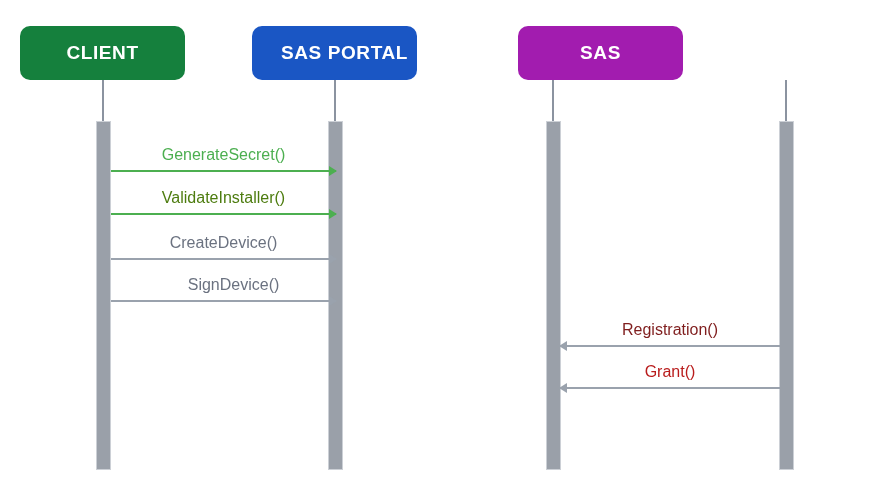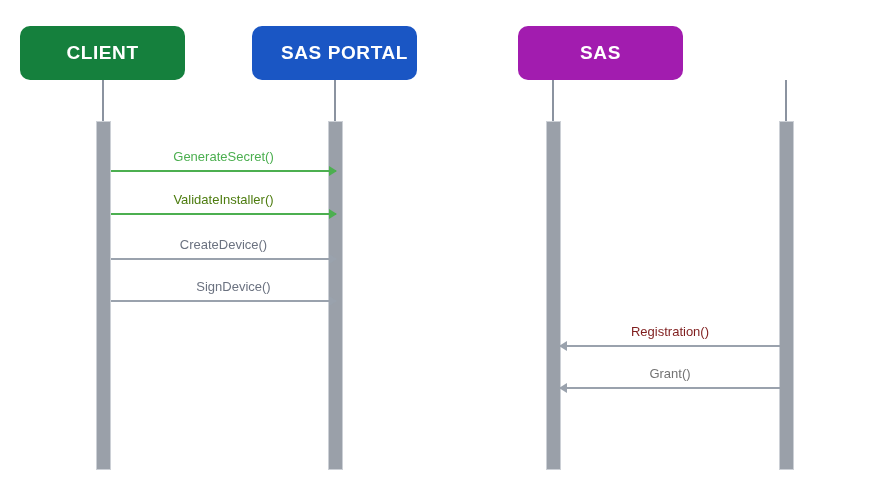--- a/index.html
+++ b/index.html
@@ -79,21 +79,21 @@
     left: -1px;
     border-right-width: 8px;
     border-right-style: solid;
   }
   .msg-label {
     position: absolute;
     bottom: 6px;
     left: 0;
     width: 100%;
     text-align: center;
-    font-size: 13px;
+    font-size: 16px;
     white-space: nowrap;
     font-family: "Liberation Sans", sans-serif;
   }
 </style>
 </head>
 <body>
 
 <div id="canvas">
     <div class="lifeline" style="left: 102px; top: 80px; height: 41px;"></div>
     <div class="activation" style="left: 96px; top: 121px; width: 15px; height: 349px;"></div>
@@ -133,15 +133,15 @@
       <div class="msg-label" style="color: rgb(107, 114, 128); padding-left: 10px;">SignDevice()</div>
     </div>
     <div class="message" style="left: 560px; top: 345px; width: 220px;">
       <div class="msg-line" style="background: rgb(154, 162, 173);"></div>
       <div class="msg-head to-left" style="border-right-color: rgb(154, 162, 173);"></div>
       <div class="msg-label" style="color: #7f1d1d;">Registration()</div>
     </div>
     <div class="message" style="left: 560px; top: 387px; width: 220px;">
       <div class="msg-line" style="background: rgb(154, 162, 173);"></div>
       <div class="msg-head to-left" style="border-right-color: rgb(154, 162, 173);"></div>
-      <div class="msg-label" style="color: #737373;">Grant()</div>
+      <div class="msg-label" style="color: #b91c1c;">Grant()</div>
     </div>
   </div>
 
 </body></html>

